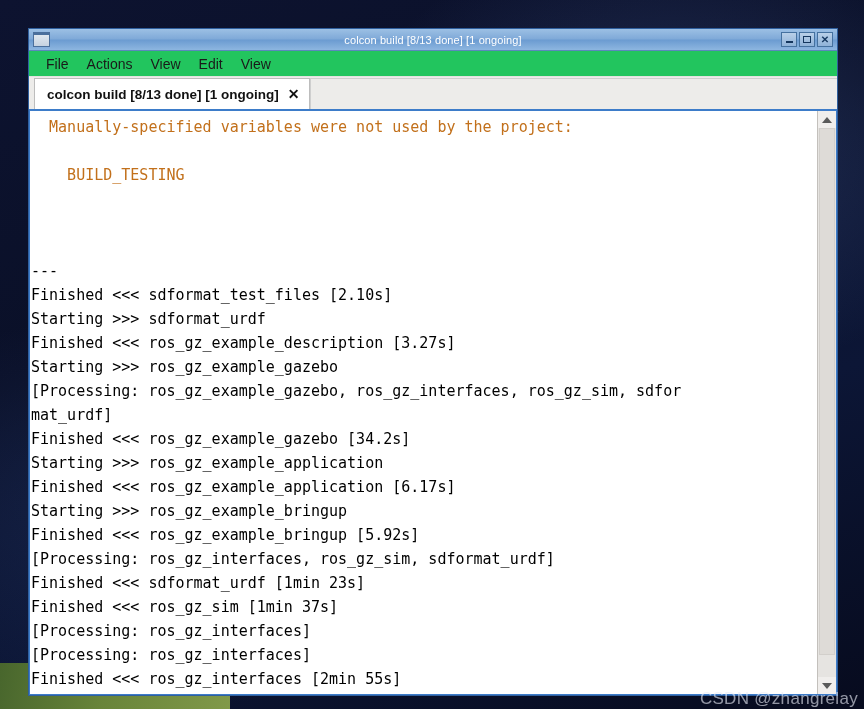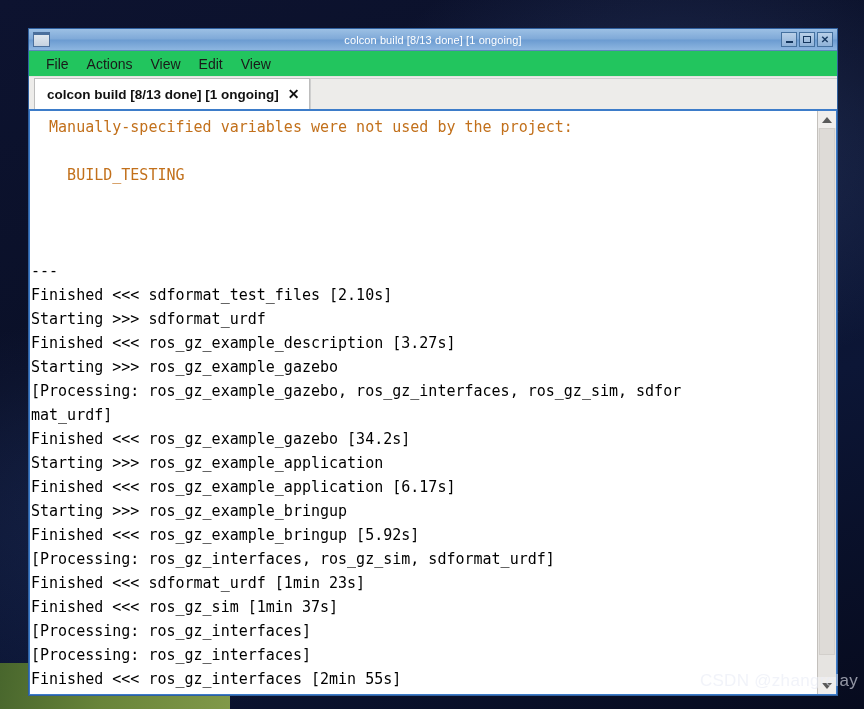--- a/index.html
+++ b/index.html
@@ -236,21 +236,21 @@
     height: 96%;
     background: #dedbd7;
     border: 1px solid #d2cfcb;
     box-sizing: border-box;
   }
 
   
   #watermark {
     position: absolute;
     right: 6px;
-    bottom: 18px;
+    bottom: 0;
     font-size: 17px;
     color: rgba(232,236,245,0.62);
     font-family: "Liberation Sans", sans-serif;
     letter-spacing: 0.3px;
     white-space: nowrap;
     pointer-events: none;
   }
 </style>
 </head>
 <body>

